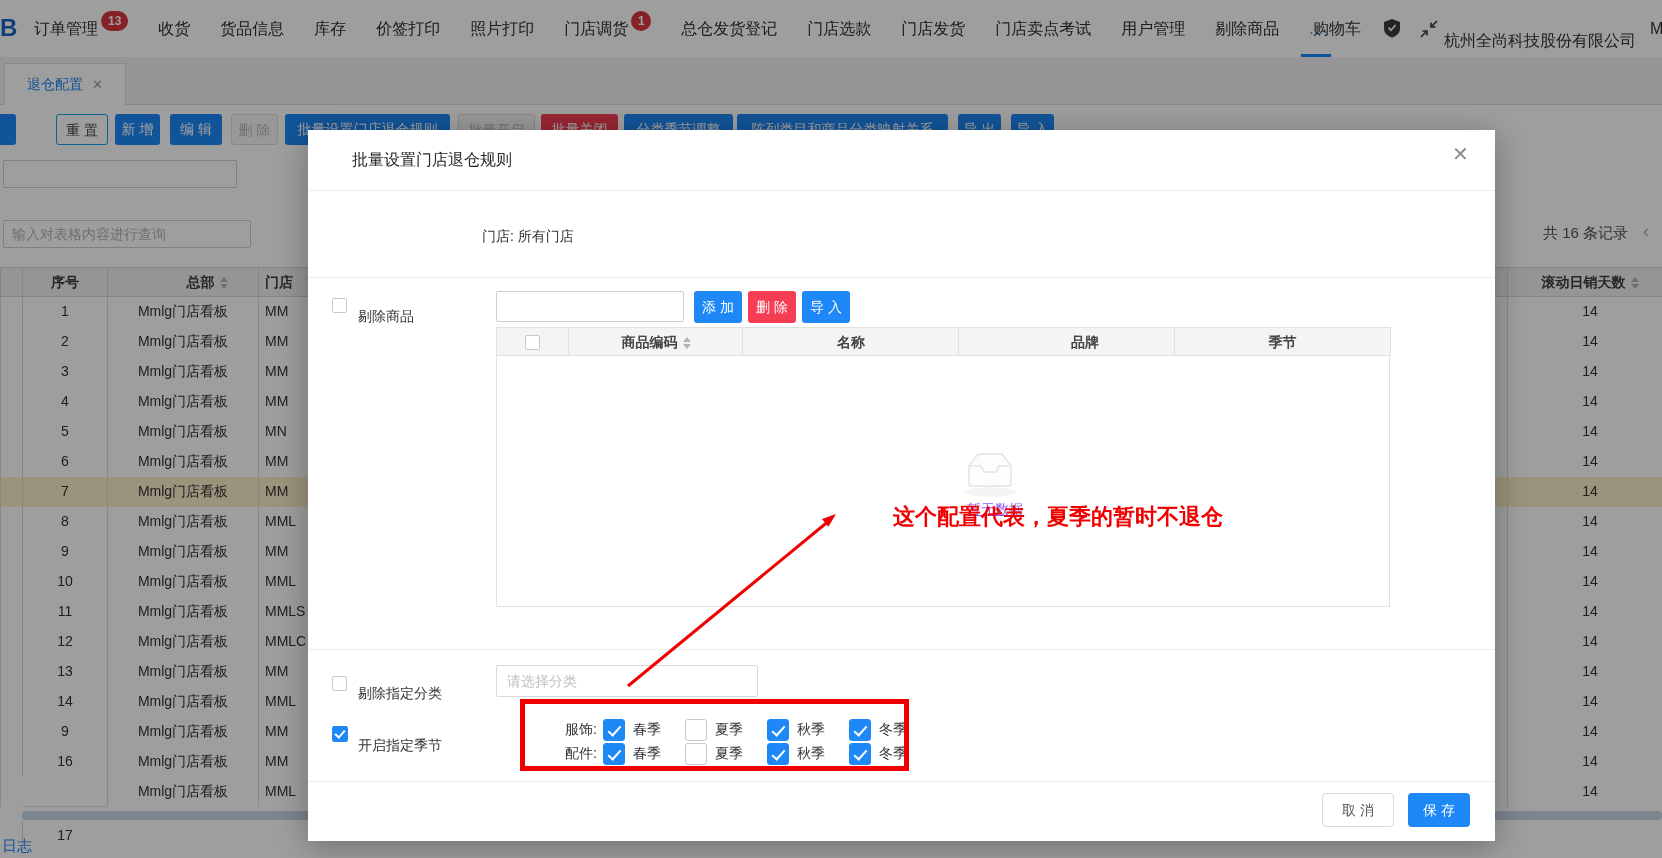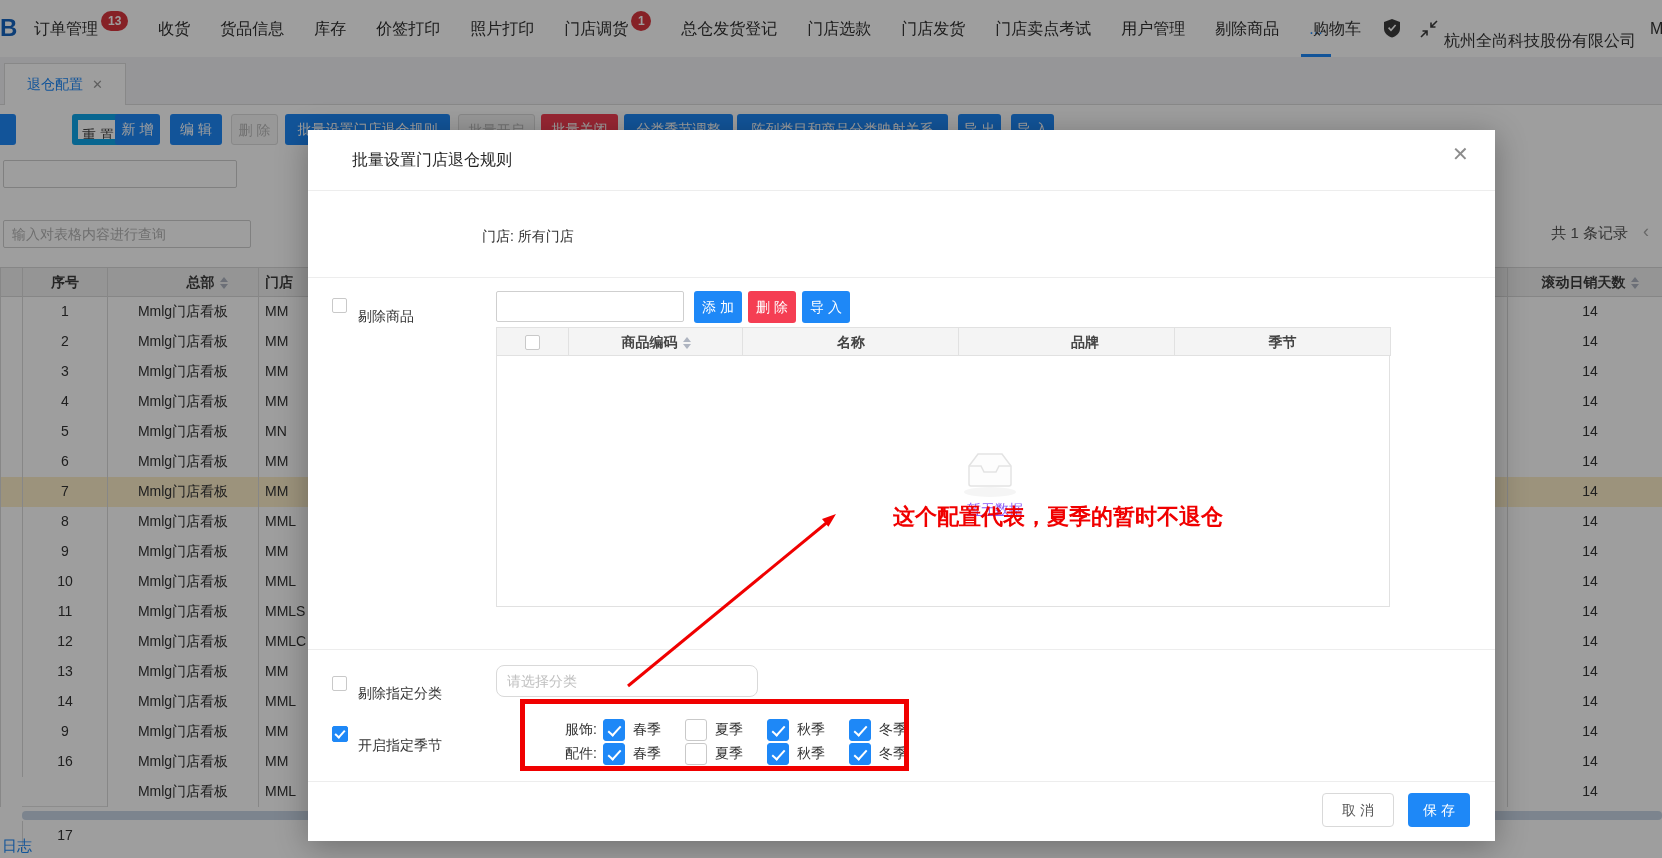--- a/index.html
+++ b/index.html
@@ -24,21 +24,21 @@
   
   #tabbar{position:absolute;left:0;top:57px;width:100%;height:48px;background:#f2f3f5;border-bottom:1px solid #dcdcdc;box-sizing:border-box;}
   #tab-active{position:absolute;left:4px;top:6px;width:122px;height:42px;background:#fff;border:1px solid #dcdcdc;border-bottom:none;
               display:flex;align-items:center;justify-content:center;gap:9px;color:#1e88f7;font-size:14px;cursor:pointer;box-sizing:border-box;}
   .tab-close{color:#999;font-size:13px;}
   
   #toolbar{position:absolute;left:0;top:105px;width:100%;height:47px;background:#fff;}
   .btn{position:absolute;top:9px;height:31px;line-height:31px;font-size:14px;border-radius:3px;text-align:center;
        cursor:pointer;box-sizing:border-box;white-space:nowrap;overflow:hidden;}
   .btn.primary{background:#1e88f7;color:#fff;}
-  .btn.plain{background:#fff;border:6px solid #0ea5e9;color:#444;margin-left:16px;}
+  .btn.plain{background:#fff;border:1px solid #0ea5e9;color:#444;}
   .btn.disabled{background:#f5f5f5;border:1px solid #dcdcdc;color:#b8b8b8;}
   .btn.danger{background:#f53e53;color:#fff;}
   
   .txtbox{position:absolute;border:1px solid #cfcfcf;background:#fff;box-sizing:border-box;height:28px;
           font-family:inherit;font-size:14px;color:#333;padding:0 8px;border-radius:2px;}
   .txtbox::placeholder{color:#b3b3b3;}
   #filter-box{left:3px;top:160px;width:234px;}
   #table-search{left:3px;top:220px;width:248px;}
   #record-count{position:absolute;left:1480px;top:224px;width:148px;text-align:right;color:#555;font-size:15px;}
   #page-prev{position:absolute;left:1643px;top:221px;color:#a8a8a8;font-size:18px;cursor:pointer;}
@@ -84,21 +84,21 @@
   #ptable-head{position:absolute;left:188px;top:197px;width:894px;height:29px;}
   .pth{position:absolute;top:0;height:29px;line-height:28px;background:#f4f4f4;border:1px solid #e1e1e1;border-right:none;
        text-align:center;font-weight:bold;color:#444;box-sizing:border-box;overflow:hidden;white-space:nowrap;}
   .pth:last-child{border-right:1px solid #e1e1e1;}
   #ptable-body{position:absolute;left:188px;top:226px;width:894px;height:251px;border:1px solid #e1e1e1;border-top:none;box-sizing:border-box;}
   #empty-wrap{position:absolute;left:555px;top:318px;width:160px;text-align:right;color:#8b5cf6;font-size:14px;text-decoration:underline;}
   #annotation{position:absolute;left:585px;top:372px;font-size:22px;font-weight:bold;color:#f00000;white-space:nowrap;z-index:3;}
   #arrow-svg{position:absolute;left:310px;top:374px;z-index:3;pointer-events:none;}
   #ec-check{left:24px;top:546px;}
   #ec-label{left:50px;top:543px;}
-  #ec-select{position:absolute;left:188px;top:535px;width:262px;height:32px;border:1px solid #d9d9d9;border-radius:8px;
+  #ec-select{position:absolute;left:188px;top:535px;width:262px;height:32px;border:1px solid #d9d9d9;border-radius:2px;
              box-sizing:border-box;line-height:30px;padding:0 10px;color:#bfbfbf;cursor:pointer;}
   #red-rect{position:absolute;left:212px;top:569px;width:389px;height:72px;border:5px solid #f00000;box-sizing:border-box;z-index:2;pointer-events:none;}
   #ss-check{left:24px;top:596px;}
   #ss-label{left:50px;top:595px;}
   #season-rows{position:absolute;left:243px;top:588px;}
   .season-row{display:flex;align-items:center;height:24px;}
   .sname{width:46px;text-align:right;margin-right:6px;white-space:nowrap;}
   .sopt{display:flex;align-items:center;margin-right:24px;}
   .sopt .olbl{margin-left:8px;white-space:nowrap;}
   #btn-cancel{position:absolute;left:1014px;top:663px;width:72px;height:34px;line-height:32px;text-align:center;
@@ -193,21 +193,21 @@
       <div class="btn disabled" style="left: 458px; width: 77px;">批量开启</div>
       <div class="btn danger" style="left: 541px; width: 77px;">批量关闭</div>
       <div class="btn primary" style="left: 624px; width: 109px;">分类季节调整</div>
       <div class="btn primary" style="left: 737px; width: 211px;">陈列类目和商品分类映射关系</div>
       <div class="btn primary" style="left: 958px; width: 43px;">导 出</div>
       <div class="btn primary" style="left: 1011px; width: 43px;">导 入</div>
     </div>
 
   <input id="filter-box" class="txtbox" style="position: absolute;">
   <input id="table-search" class="txtbox" style="position: absolute;" placeholder="输入对表格内容进行查询">
-  <div id="record-count">共 1 条记录</div>
+  <div id="record-count">共 16 条记录</div>
   <div id="page-prev">‹</div>
 
   <div id="bg-table">
       <div class="bgr bgh" style="top: 0px;">
         <div class="bgc" style="left: 0px; width: 22px;"><span></span></div>
         <div class="bgc" style="left: 22px; width: 85px;"><span>序号</span></div>
         <div class="bgc" style="left: 107px; width: 151px; padding-left: 48px;"><span>总部</span><span class="caret"><i class="up"></i><i class="dn"></i></span></div>
         <div class="bgc left" style="left: 258px; width: 102px;"><span>门店</span></div>
         <div class="bgc" style="left: 360px; width: 1147px;"><span></span></div>
         <div class="bgc" style="left: 1507px; width: 165px;"><span>滚动日销天数</span><span class="caret"><i class="up"></i><i class="dn"></i></span></div>

